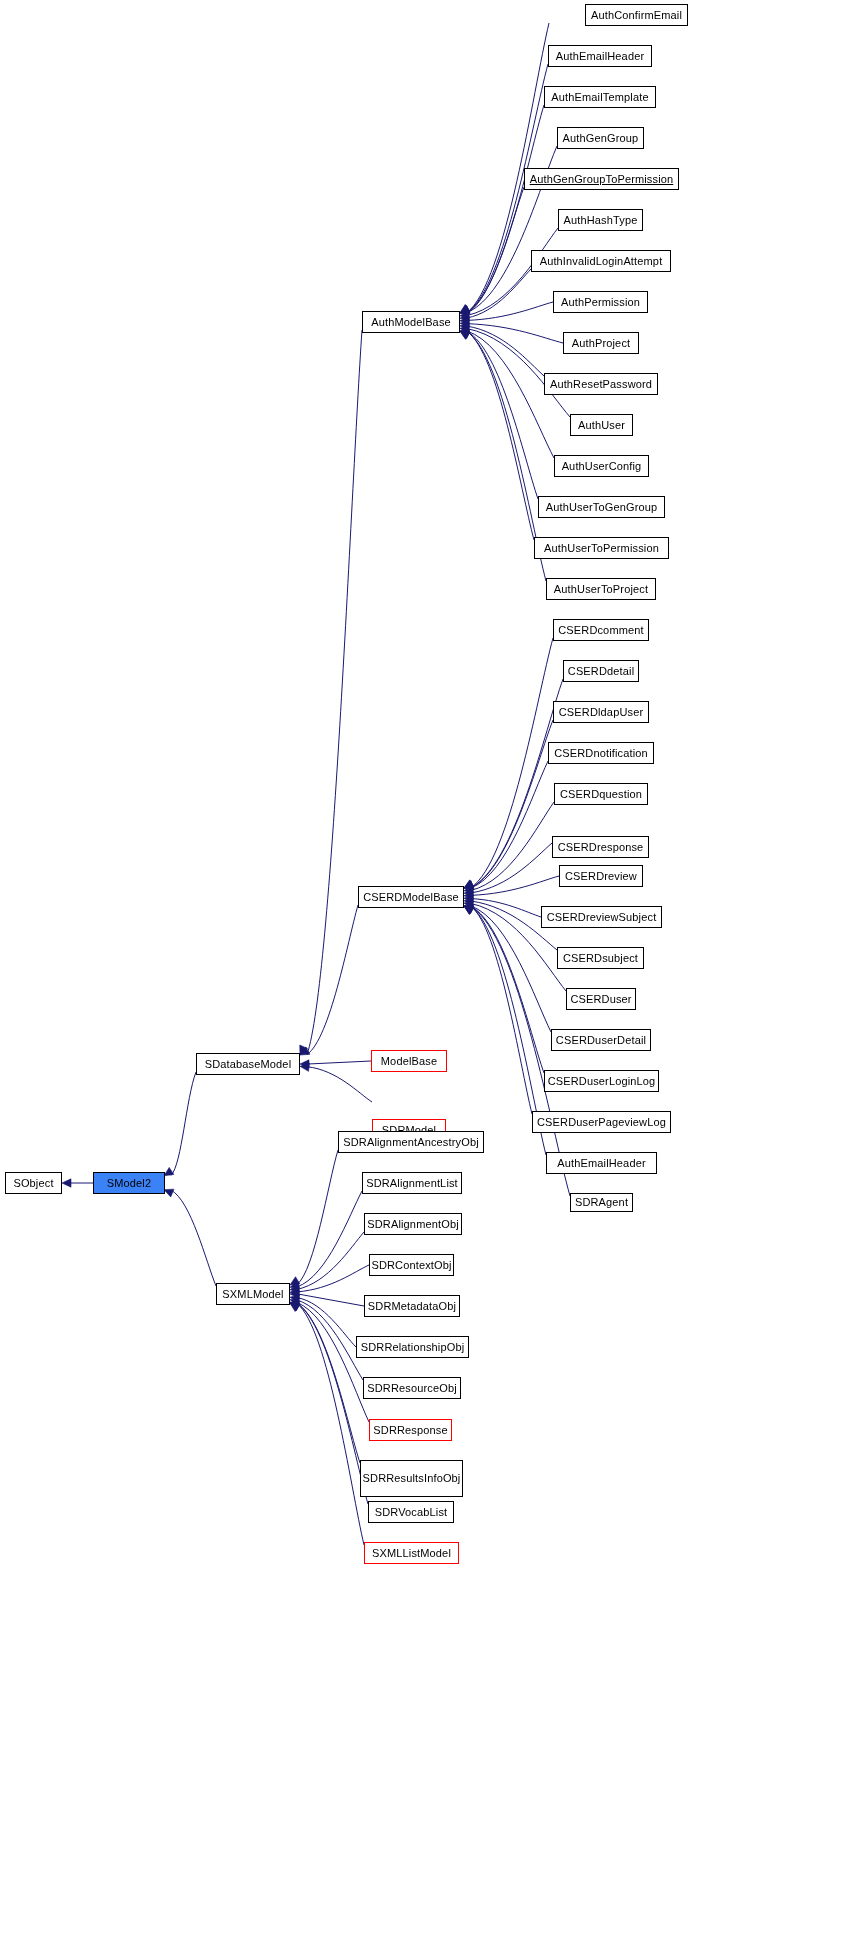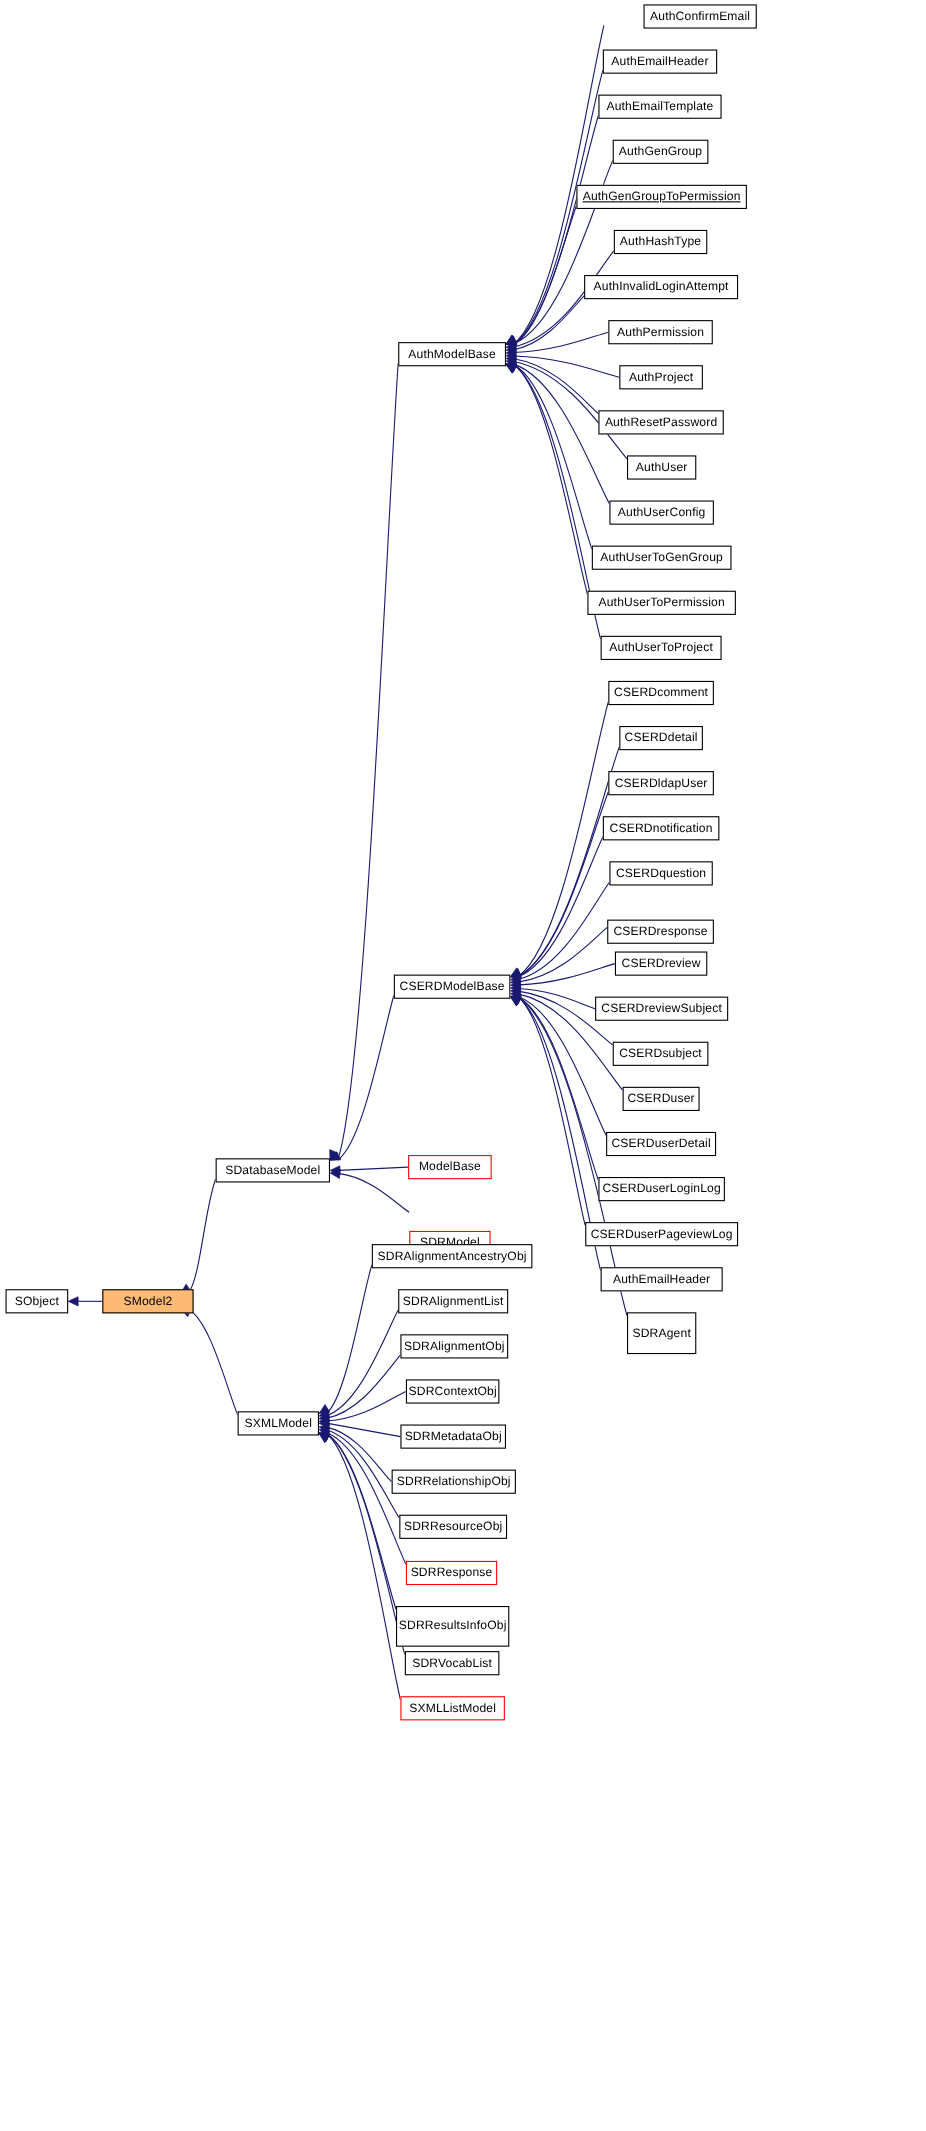--- a/index.html
+++ b/index.html
@@ -153,21 +153,21 @@
       <polygon points="290,1303 299.9305005514578,1303.158615249889 296.25714925029155,1310.7128518240388" fill="#191970" stroke="#191970" stroke-width="0.6"></polygon>
       <path d="M368 1504 C353.96 1456.04 330.56 1324.8 297 1303.4" fill="none" stroke="#191970" stroke-width="1"></path>
       <polygon points="290,1303 299.91589138883677,1303.561335875205 295.9391107687672,1310.960336882087" fill="#191970" stroke="#191970" stroke-width="0.6"></polygon>
       <path d="M364 1545 C350.68 1488.02 328.48 1328.9 297 1303.4" fill="none" stroke="#191970" stroke-width="1"></path>
       <polygon points="290,1303 299.8114704766527,1304.5411187773084 295.1211089804968,1311.5096558573114" fill="#191970" stroke="#191970" stroke-width="0.6"></polygon>
     </svg>
   <div id="nodes">
       <div class="node" style="left: 5px; top: 1172px; width: 57px; height: 22px;">
         <span class="lbl">SObject</span>
       </div>
-      <div class="node filled" style="left: 93px; top: 1172px; width: 83px; height: 22px; background: #fdba74;">
+      <div class="node filled" style="left: 93px; top: 1172px; width: 72px; height: 22px; background: #3b82f6;">
         <span class="lbl">SModel2</span>
       </div>
       <div class="node" style="left: 196px; top: 1053px; width: 104px; height: 22px;">
         <span class="lbl">SDatabaseModel</span>
       </div>
       <div class="node red" style="left: 371px; top: 1050px; width: 76px; height: 22px; border-color: rgb(255, 0, 0);">
         <span class="lbl">ModelBase</span>
       </div>
       <div class="node red" style="left: 372px; top: 1091px; width: 74px; height: 22px; border-color: rgb(255, 0, 0); margin-top: 28px;">
         <span class="lbl">SDRModel</span>
@@ -261,21 +261,21 @@
       </div>
       <div class="node" style="left: 544px; top: 1070px; width: 115px; height: 22px;">
         <span class="lbl">CSERDuserLoginLog</span>
       </div>
       <div class="node" style="left: 532px; top: 1111px; width: 139px; height: 22px;">
         <span class="lbl">CSERDuserPageviewLog</span>
       </div>
       <div class="node" style="left: 546px; top: 1152px; width: 111px; height: 22px;">
         <span class="lbl">AuthEmailHeader</span>
       </div>
-      <div class="node" style="left: 570px; top: 1193px; width: 63px; height: 38px;">
+      <div class="node" style="left: 570px; top: 1193px; width: 63px; height: 19px;">
         <span class="lbl">SDRAgent</span>
       </div>
       <div class="node" style="left: 338px; top: 1131px; width: 146px; height: 22px;">
         <span class="lbl">SDRAlignmentAncestryObj</span>
       </div>
       <div class="node" style="left: 362px; top: 1172px; width: 100px; height: 22px;">
         <span class="lbl">SDRAlignmentList</span>
       </div>
       <div class="node" style="left: 364px; top: 1213px; width: 98px; height: 22px;">
         <span class="lbl">SDRAlignmentObj</span>

